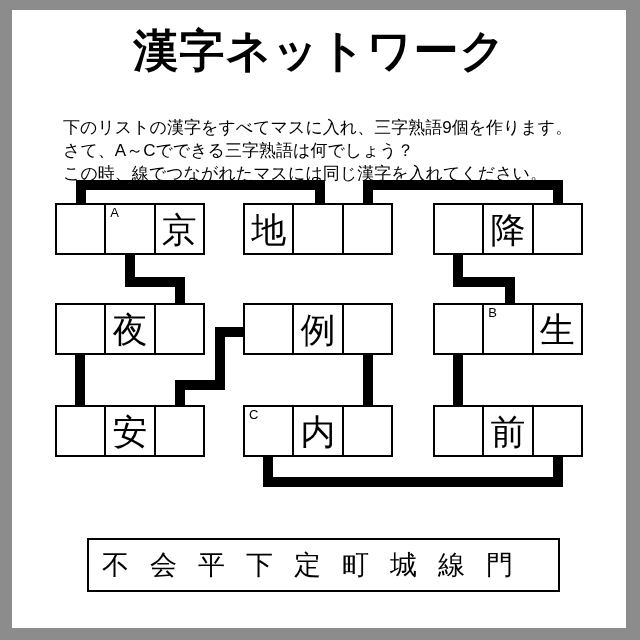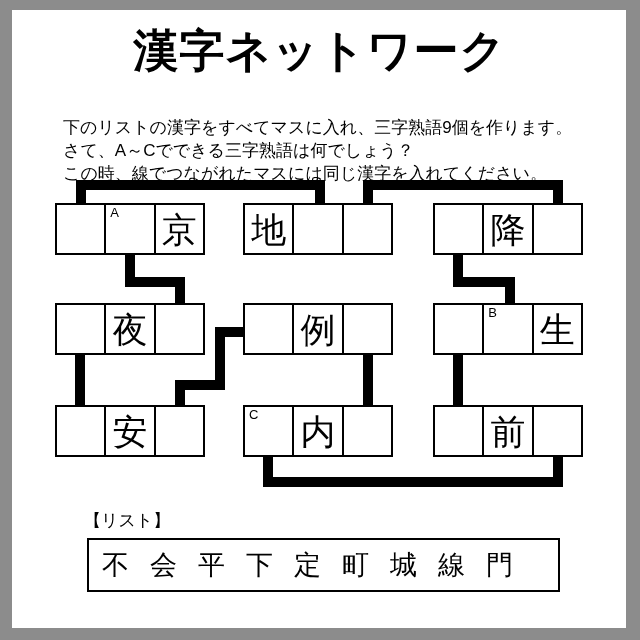--- a/index.html
+++ b/index.html
@@ -202,21 +202,20 @@
     <div class="cell">
         <span class="clabel"></span>
         <span class="ckanji">前</span>
       </div>
     <div class="cell">
         <span class="clabel"></span>
         <span class="ckanji"></span>
       </div>
   </div>
 
-  <div class="list-heading">【リスト】</div>
   <div class="list-box">
     <span class="list-kanji">不</span>
     <span class="list-kanji">会</span>
     <span class="list-kanji">平</span>
     <span class="list-kanji">下</span>
     <span class="list-kanji">定</span>
     <span class="list-kanji">町</span>
     <span class="list-kanji">城</span>
     <span class="list-kanji">線</span>
     <span class="list-kanji">門</span>

